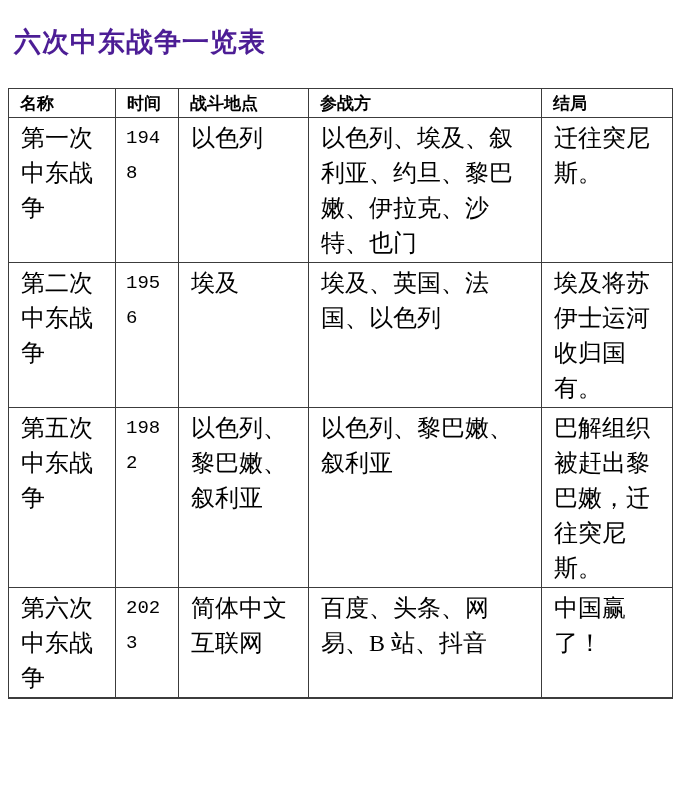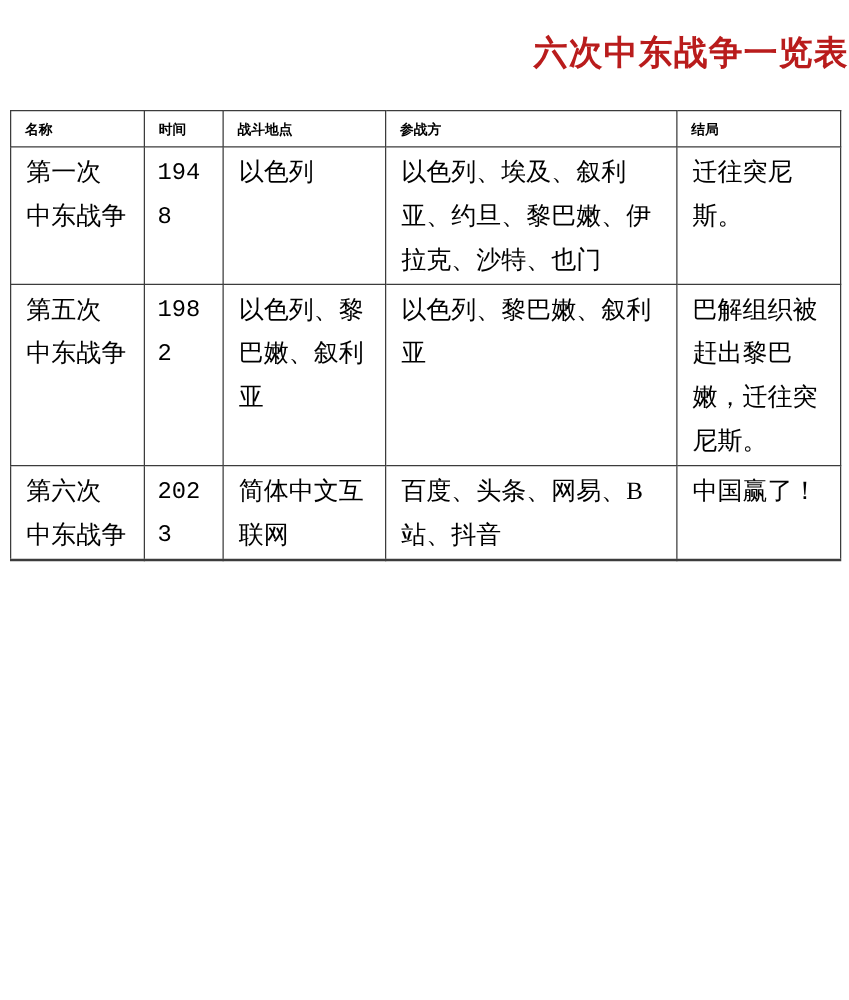--- a/index.html
+++ b/index.html
@@ -18,24 +18,23 @@
     width: 679px;
     height: 800px;
     background: #ffffff;
   }
   .doc-title {
     font-family: "Liberation Sans", "DejaVu Sans", sans-serif;
     font-weight: bold;
     font-size: 27px;
     line-height: 32px;
     letter-spacing: 1px;
-    color: #b91c1c;
+    color: #4c1d95;
     margin: 0;
-    padding: 26px 0 0 14px;
-    text-align: right;
+    padding: 26px 10px 0 14px;
   }
   table.wars-table {
     border-collapse: collapse;
     table-layout: fixed;
     width: 664px;
     margin: 30px 0 0 8px;
   }
   table.wars-table, table.wars-table th, table.wars-table td {
     border: 1px solid #3c3c3c;
   }
@@ -44,27 +43,27 @@
   }
   th, td {
     vertical-align: top;
     text-align: left;
     word-break: normal;
     overflow-wrap: break-word;
   }
   th {
     font-family: "Liberation Sans", "DejaVu Sans", sans-serif;
     font-weight: bold;
-    font-size: 11px;
+    font-size: 17px;
     line-height: 24px;
     padding: 3px 11px 1px 11px;
   }
   td {
     font-weight: normal;
-    font-size: 20px;
+    font-size: 24px;
     line-height: 35px;
     padding: 3px 12px 1px 12px;
   }
   td.cell-name {
     white-space: pre-line;
   }
   td.cell-year {
     font-size: 19px;
     padding-left: 10px;
     font-family: Liberation Mono, monospace;
@@ -102,20 +101,28 @@
     <tbody>
       <tr>
         <td class="cell-name">第一次
 中东战争</td>
         <td class="cell-year">1948</td>
         <td class="cell-loc">以色列</td>
         <td class="cell-parties">以色列、埃及、叙利亚、约旦、黎巴嫩、伊拉克、沙特、也门</td>
         <td class="cell-outcome">迁往突尼斯。</td>
       </tr>
       <tr>
+        <td class="cell-name">第二次
+中东战争</td>
+        <td class="cell-year">1956</td>
+        <td class="cell-loc">埃及</td>
+        <td class="cell-parties">埃及、英国、法国、以色列</td>
+        <td class="cell-outcome">埃及将苏伊士运河收归国有。</td>
+      </tr>
+      <tr>
         <td class="cell-name">第五次
 中东战争</td>
         <td class="cell-year">1982</td>
         <td class="cell-loc">以色列、黎巴嫩、叙利亚</td>
         <td class="cell-parties">以色列、黎巴嫩、叙利亚</td>
         <td class="cell-outcome">巴解组织被赶出黎巴嫩，迁往突尼斯。</td>
       </tr>
       <tr>
         <td class="cell-name">第六次
 中东战争</td>

